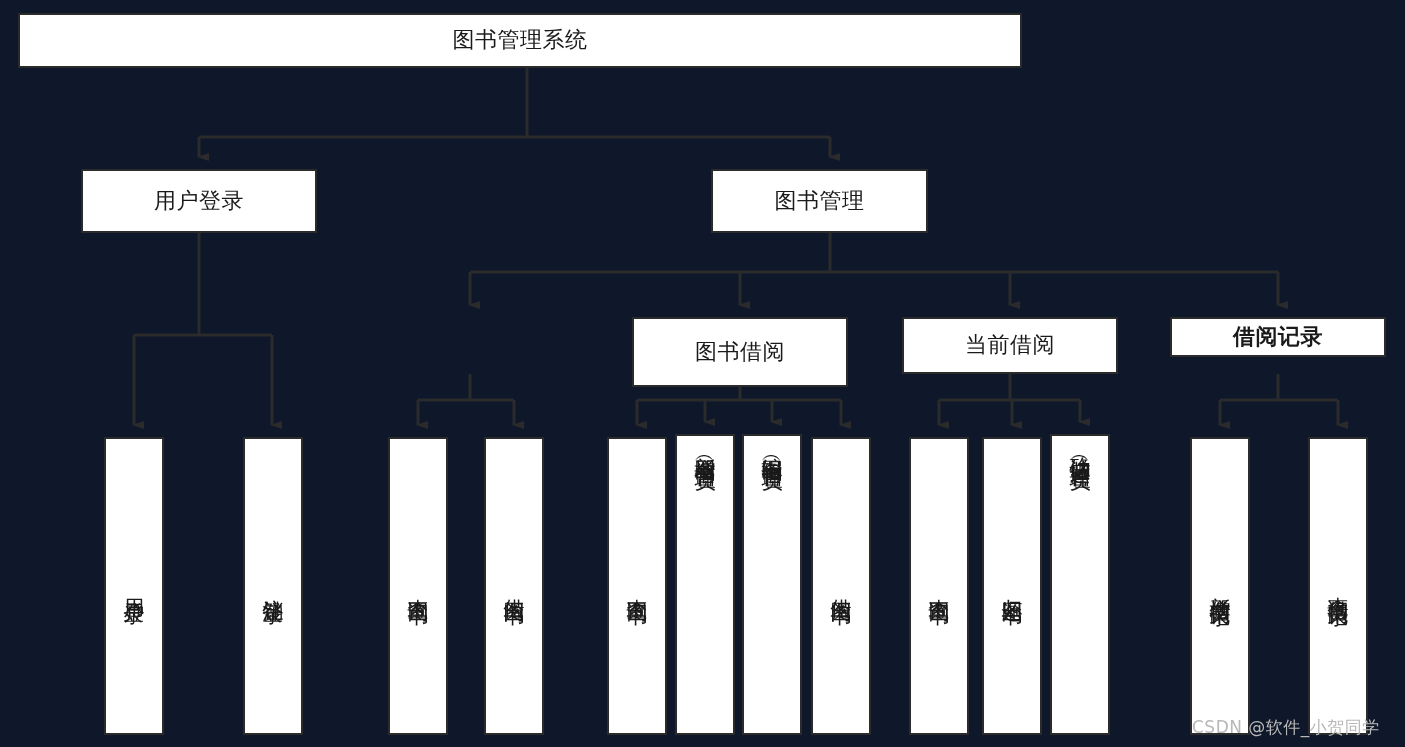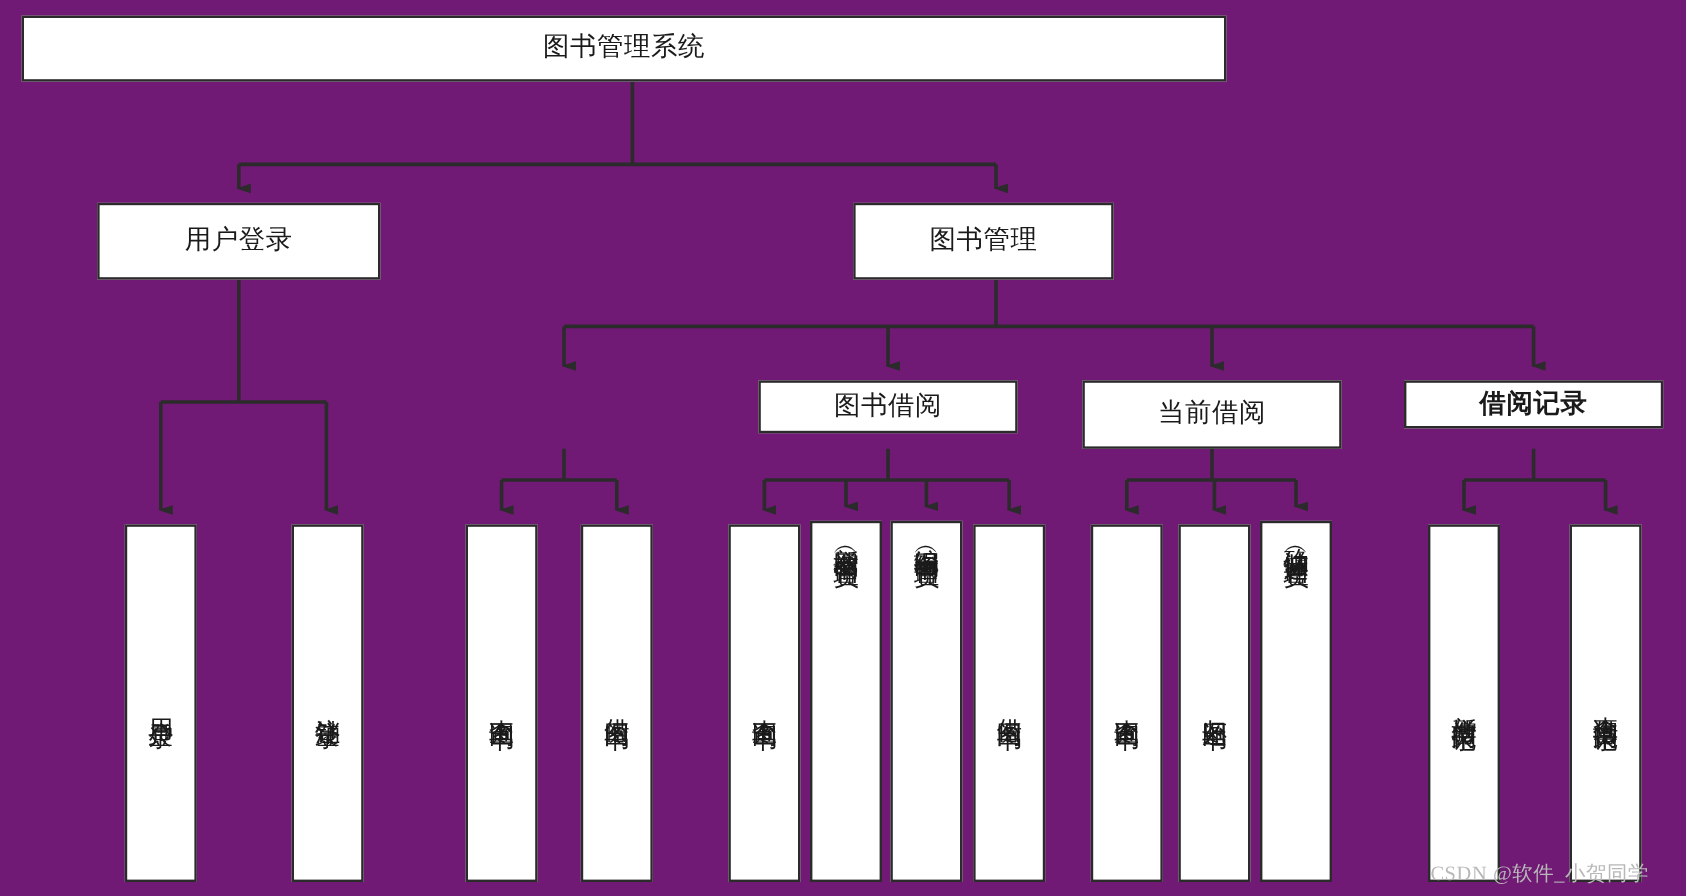--- a/index.html
+++ b/index.html
@@ -4,21 +4,21 @@
 <style>
   html, body {
     margin: 0;
     padding: 0;
     background: #ffffff;
   }
   #canvas {
     position: relative;
     width: 1405px;
     height: 747px;
-    background: #701a75;
+    background: #0f172a;
     font-family: "DejaVu Sans", "Liberation Sans", sans-serif;
     overflow: hidden;
   }
   svg#wires {
     position: absolute;
     left: 0;
     top: 0;
     width: 1405px;
     height: 747px;
     pointer-events: none;
@@ -128,21 +128,21 @@
     <span class="node-label">图书管理系统</span>
   </div>
 
   <div class="node" style="left:81px; top:169px; width:236px; height:64px;">
     <span class="node-label">用户登录</span>
   </div>
   <div class="node" style="left:711px; top:169px; width:217px; height:64px;">
     <span class="node-label">图书管理</span>
   </div>
 
-  <div class="node" style="left:632px; top:317px; width:216px; height:44px;">
+  <div class="node" style="left:632px; top:317px; width:216px; height:70px;">
     <span class="node-label">图书借阅</span>
   </div>
   <div class="node" style="left:902px; top:317px; width:216px; height:57px;align-items:center;">
     <span class="node-label">当前借阅</span>
   </div>
   <div class="node" style="left:1170px; top:317px; width:216px; height:40px;font-weight:bold;">
     <span class="node-label">借阅记录</span>
   </div>
 
   <div class="node vertical vcenter" style="left:104px; top:437px; width:60px; height:298px;">
@@ -182,15 +182,15 @@
     <span class="node-label">确认归还（管理员）</span>
   </div>
 
   <div class="node vertical vcenter" style="left:1190px; top:437px; width:60px; height:298px;">
     <span class="node-label">新增借阅记录</span>
   </div>
   <div class="node vertical vcenter" style="left:1308px; top:437px; width:60px; height:298px;">
     <span class="node-label">查询借阅记录</span>
   </div>
 
-  <div class="watermark" style="left:1192px; top:716px;font-family:Liberation Serif, serif;">CSDN @软件_小贺同学</div>
+  <div class="watermark" style="left:1192px; top:716px;">CSDN @软件_小贺同学</div>
 
 </div>
 
 </body></html>

